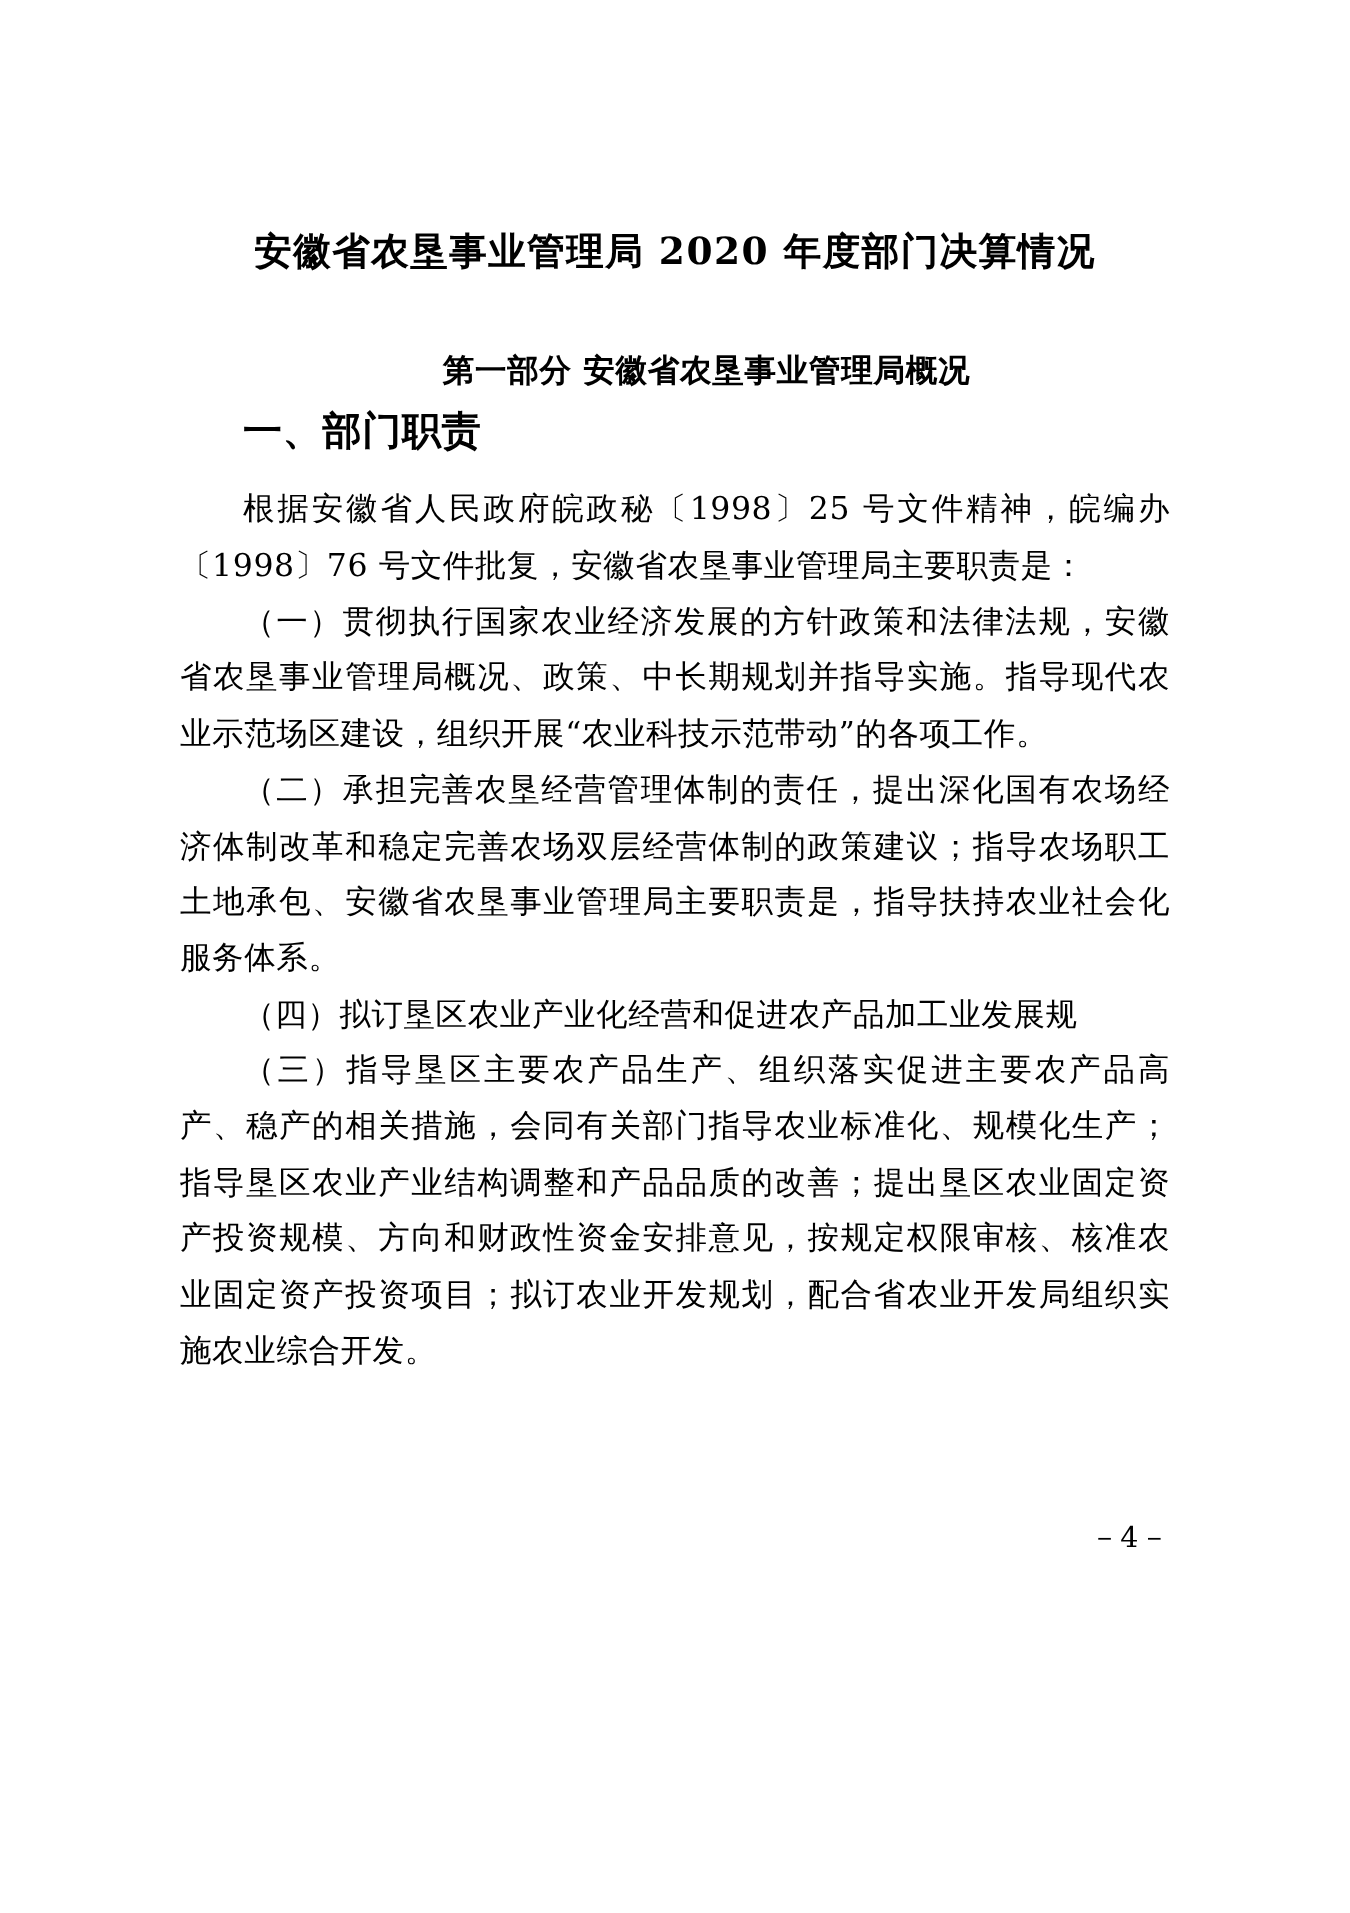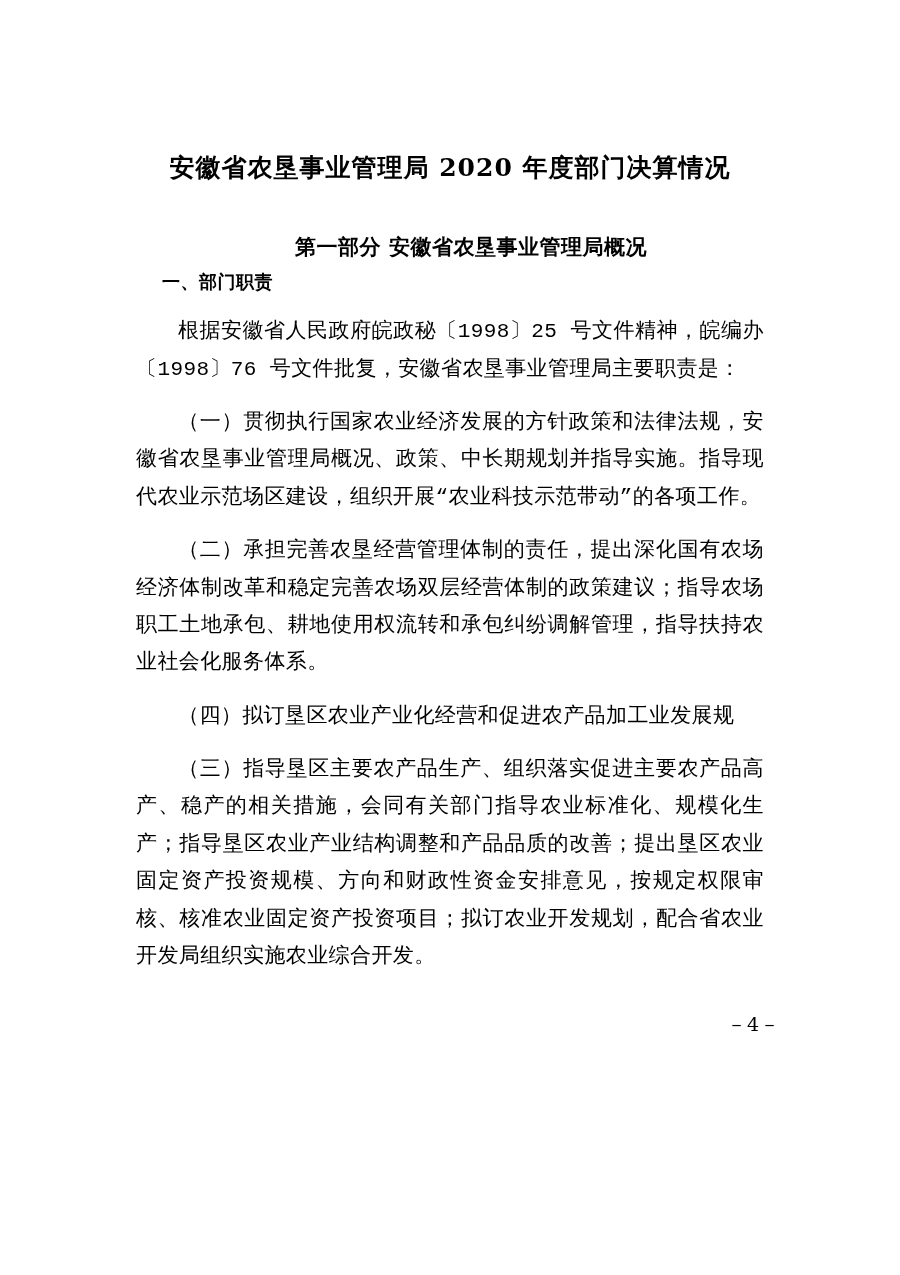--- a/index.html
+++ b/index.html
@@ -35,36 +35,35 @@
   .section-heading {
     font-size: 21px;
     font-weight: bold;
     line-height: 1.75;
     margin: 0;
     text-indent: 42px;
     letter-spacing: 0.5px;
     text-align: center;
   }
   .sub-heading {
-    font-size: 18px;
+    font-size: 26px;
     font-weight: bold;
     line-height: 1.75;
     margin: 0 0 10px 0;
     text-indent: 42px;
     letter-spacing: 0.5px;
   }
   .para {
     font-size: 21px;
     line-height: 1.78;
-    margin: 16px;
+    margin: 0;
     text-indent: 42px;
     text-align: justify;
     text-justify: inter-ideograph;
     letter-spacing: 0.4px;
-    font-family: Liberation Mono, monospace;
   }
   .page-number {
     position: absolute;
     right: 120px;
     bottom: 92px;
     font-size: 19px;
     letter-spacing: 1px;
   }
 </style>
 </head>
@@ -73,19 +72,19 @@
 <div class="page">
 
   <h1 class="doc-title">安徽省农垦事业管理局 2020 年度部门决算情况</h1>
 
   <p class="section-heading">第一部分  安徽省农垦事业管理局概况</p>
 
   <p class="sub-heading">一、部门职责</p>
 
   <p class="para">根据安徽省人民政府皖政秘〔1998〕25 号文件精神，皖编办〔1998〕76 号文件批复，安徽省农垦事业管理局主要职责是：</p>
   <p class="para">（一）贯彻执行国家农业经济发展的方针政策和法律法规，安徽省农垦事业管理局概况、政策、中长期规划并指导实施。指导现代农业示范场区建设，组织开展“农业科技示范带动”的各项工作。</p>
-  <p class="para">（二）承担完善农垦经营管理体制的责任，提出深化国有农场经济体制改革和稳定完善农场双层经营体制的政策建议；指导农场职工土地承包、耕地使用权流转和承包纠纷调解管理，指导扶持农业社会化服务体系。</p>
+  <p class="para">（二）承担完善农垦经营管理体制的责任，提出深化国有农场经济体制改革和稳定完善农场双层经营体制的政策建议；指导农场职工土地承包、安徽省农垦事业管理局主要职责是，指导扶持农业社会化服务体系。</p>
   <p class="para">（四）拟订垦区农业产业化经营和促进农产品加工业发展规</p>
   <p class="para">（三）指导垦区主要农产品生产、组织落实促进主要农产品高产、稳产的相关措施，会同有关部门指导农业标准化、规模化生产；指导垦区农业产业结构调整和产品品质的改善；提出垦区农业固定资产投资规模、方向和财政性资金安排意见，按规定权限审核、核准农业固定资产投资项目；拟订农业开发规划，配合省农业开发局组织实施农业综合开发。</p>
 
   <div class="page-number">－4－</div>
 
 </div>
 
 </body></html>

